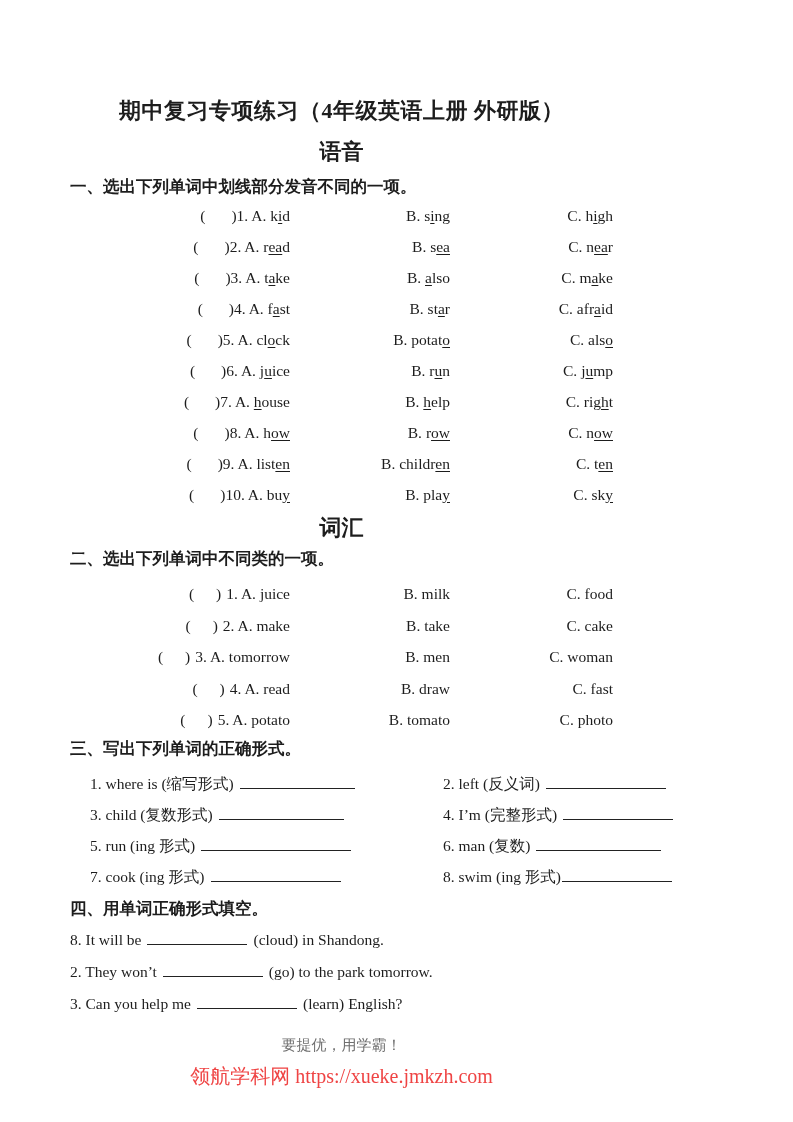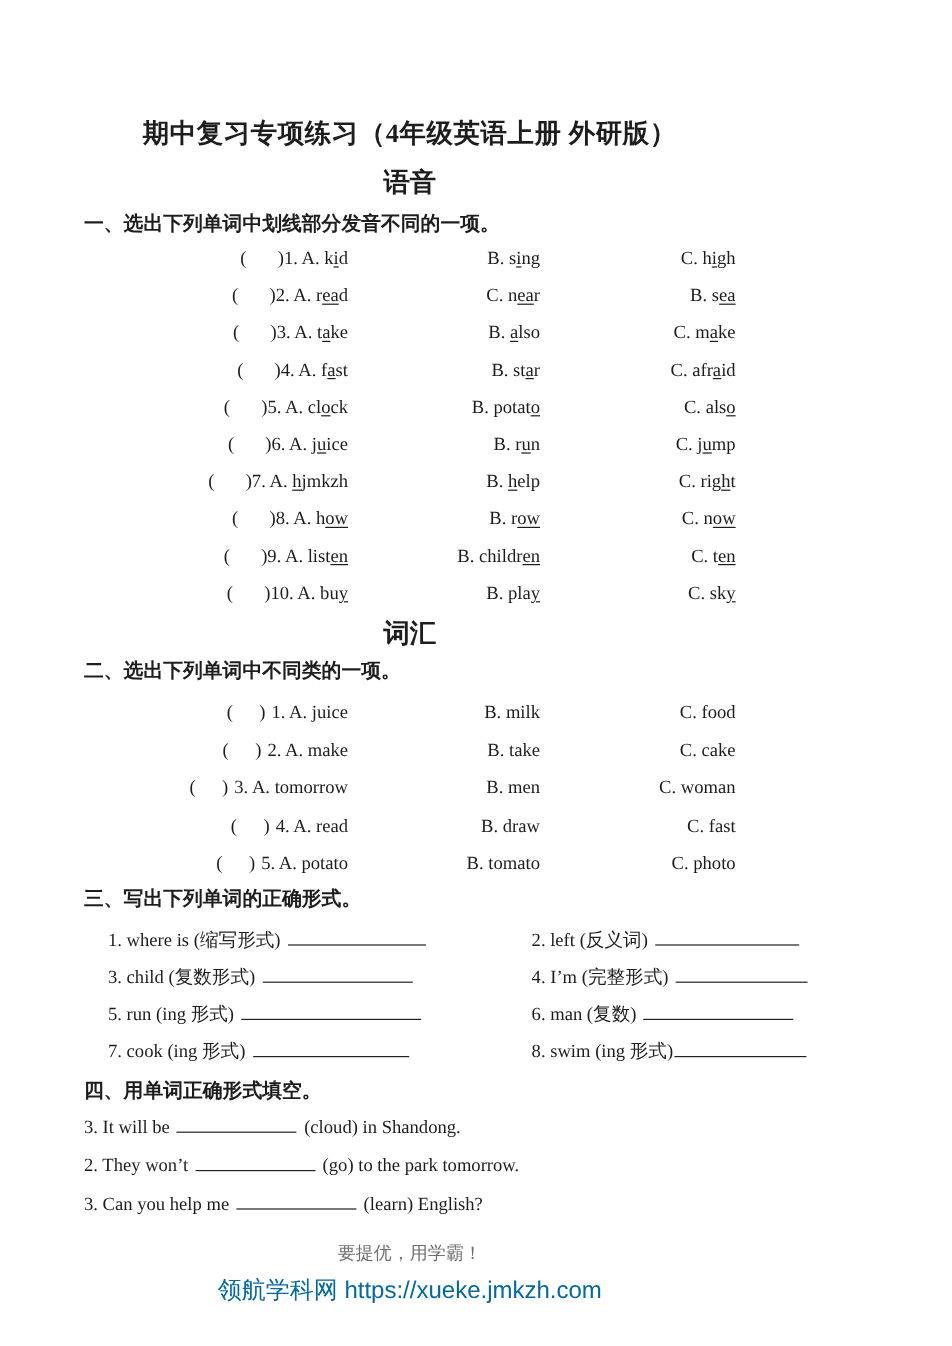--- a/index.html
+++ b/index.html
@@ -74,43 +74,43 @@
     position:absolute;
     left:0;right:0;top:1034px;
     text-align:center;
   }
   .footer .slogan{
     font-size:15px;line-height:22px;
     color:#6f6f6f;
     margin-bottom:7px;
   }
   .footer .site{
-    font-family:Liberation Sans, sans-serif;
+    font-family:Liberation Serif, serif;
     font-size:20px;line-height:26px;
-    color:#0369a1;
+    color:#ef4444;
   }
 </style>
 </head>
 <body>
 
 <div class="page">
   <h1 class="title">期中复习专项练习（4年级英语上册 外研版）</h1>
 
   <div class="center-head">语音</div>
   <div class="part-head">一、选出下列单词中划线部分发音不同的一项。</div>
   <div class="rows1" id="p1-rows">
       <div class="qrow">
         <span class="cell"><span class="bracket">(<i class="pgap"></i>)</span><span class="qnum">1. </span><span>A. </span><span>k</span><span class="u">i</span><span>d</span></span>
         <span class="cell"><span>B. </span><span>s</span><span class="u">i</span><span>ng</span></span>
         <span class="cell"><span>C. </span><span>h</span><span class="u">i</span><span>gh</span></span>
       </div>
       <div class="qrow">
         <span class="cell"><span class="bracket">(<i class="pgap"></i>)</span><span class="qnum">2. </span><span>A. </span><span>r</span><span class="u">ea</span><span>d</span></span>
+        <span class="cell"><span>B. </span><span>s</span><span class="u">ea</span></span>
         <span class="cell"><span>C. </span><span>n</span><span class="u">ea</span><span>r</span></span>
-        <span class="cell"><span>B. </span><span>s</span><span class="u">ea</span></span>
       </div>
       <div class="qrow">
         <span class="cell"><span class="bracket">(<i class="pgap"></i>)</span><span class="qnum">3. </span><span>A. </span><span>t</span><span class="u">a</span><span>ke</span></span>
         <span class="cell"><span>B. </span><span class="u">a</span><span>lso</span></span>
         <span class="cell"><span>C. </span><span>m</span><span class="u">a</span><span>ke</span></span>
       </div>
       <div class="qrow">
         <span class="cell"><span class="bracket">(<i class="pgap"></i>)</span><span class="qnum">4. </span><span>A. </span><span>f</span><span class="u">a</span><span>st</span></span>
         <span class="cell"><span>B. </span><span>st</span><span class="u">a</span><span>r</span></span>
         <span class="cell"><span>C. </span><span>afr</span><span class="u">a</span><span>id</span></span>
@@ -119,21 +119,21 @@
         <span class="cell"><span class="bracket">(<i class="pgap"></i>)</span><span class="qnum">5. </span><span>A. </span><span>cl</span><span class="u">o</span><span>ck</span></span>
         <span class="cell"><span>B. </span><span>potat</span><span class="u">o</span></span>
         <span class="cell"><span>C. </span><span>als</span><span class="u">o</span></span>
       </div>
       <div class="qrow">
         <span class="cell"><span class="bracket">(<i class="pgap"></i>)</span><span class="qnum">6. </span><span>A. </span><span>j</span><span class="u">u</span><span>ice</span></span>
         <span class="cell"><span>B. </span><span>r</span><span class="u">u</span><span>n</span></span>
         <span class="cell"><span>C. </span><span>j</span><span class="u">u</span><span>mp</span></span>
       </div>
       <div class="qrow">
-        <span class="cell"><span class="bracket">(<i class="pgap"></i>)</span><span class="qnum">7. </span><span>A. </span><span class="u">h</span><span>jmkzh</span></span>
+        <span class="cell"><span class="bracket">(<i class="pgap"></i>)</span><span class="qnum">7. </span><span>A. </span><span class="u">h</span><span>ouse</span></span>
         <span class="cell"><span>B. </span><span class="u">h</span><span>elp</span></span>
         <span class="cell"><span>C. </span><span>rig</span><span class="u">h</span><span>t</span></span>
       </div>
       <div class="qrow">
         <span class="cell"><span class="bracket">(<i class="pgap"></i>)</span><span class="qnum">8. </span><span>A. </span><span>h</span><span class="u">ow</span></span>
         <span class="cell"><span>B. </span><span>r</span><span class="u">ow</span></span>
         <span class="cell"><span>C. </span><span>n</span><span class="u">ow</span></span>
       </div>
       <div class="qrow">
         <span class="cell"><span class="bracket">(<i class="pgap"></i>)</span><span class="qnum">9. </span><span>A. </span><span>list</span><span class="u">en</span></span>
@@ -184,21 +184,21 @@
       <div class="item3"><span>3. child (复数形式)</span><span class="blank" style="width: 125px;"></span></div>
       <div class="item3"><span>4. I’m (完整形式)</span><span class="blank" style="width: 110px;"></span></div>
       <div class="item3"><span>5. run (ing 形式)</span><span class="blank" style="width: 150px;"></span></div>
       <div class="item3"><span>6. man (复数)</span><span class="blank" style="width: 125px;"></span></div>
       <div class="item3"><span>7. cook (ing 形式)</span><span class="blank" style="width: 130px;"></span></div>
       <div class="item3"><span>8. swim (ing 形式)</span><span class="blank nogap" style="width: 110px;"></span></div>
     </div>
 
   <div class="part-head p4">四、用单词正确形式填空。</div>
   <div class="items4" id="p4-items">
-      <div class="item4"><span>3. It will be</span><span class="blank" style="width: 100px;"></span><span>(cloud) in Shandong.</span></div>
+      <div class="item4"><span>8. It will be</span><span class="blank" style="width: 100px;"></span><span>(cloud) in Shandong.</span></div>
       <div class="item4"><span>2. They won’t</span><span class="blank" style="width: 100px;"></span><span>(go) to the park tomorrow.</span></div>
       <div class="item4"><span>3. Can you help me</span><span class="blank" style="width: 100px;"></span><span>(learn) English?</span></div>
     </div>
 
   <div class="footer">
     <div class="slogan">要提优，用学霸！</div>
     <div class="site">领航学科网 https://xueke.jmkzh.com</div>
   </div>
 </div>
 

